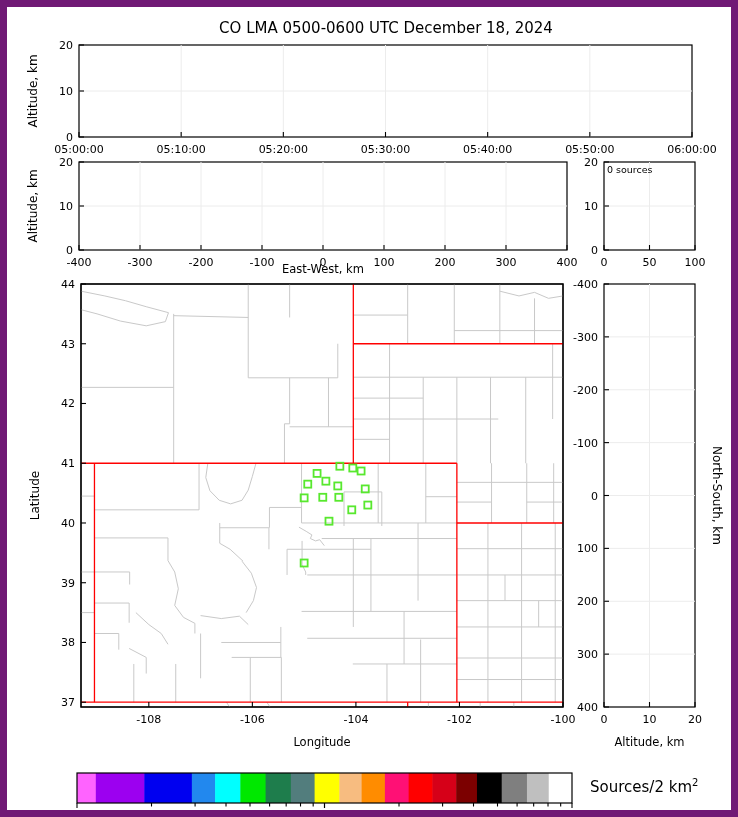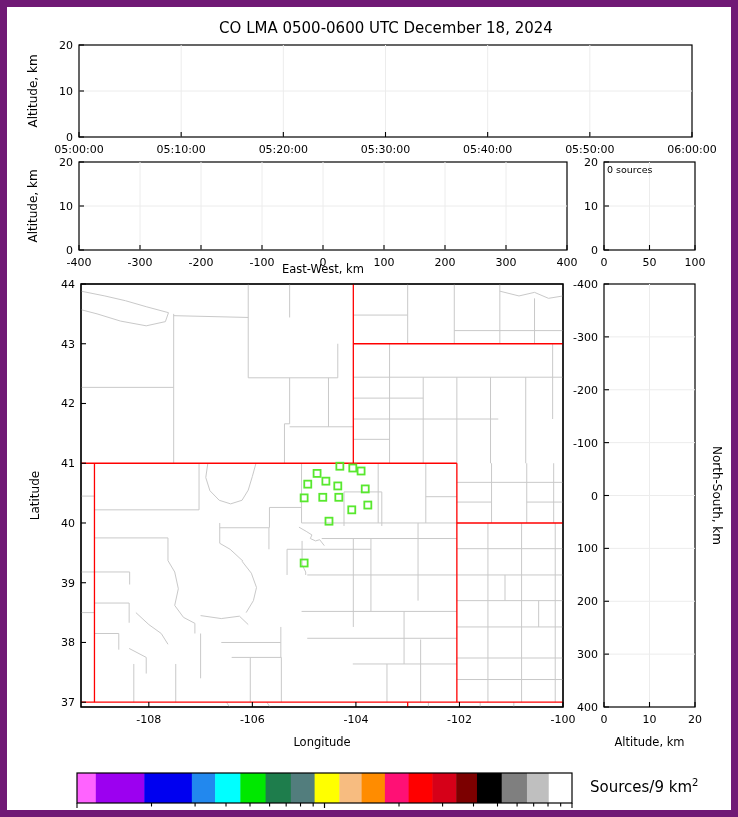--- a/index.html
+++ b/index.html
@@ -323,14 +323,14 @@
       <line x1="293.51477178050607" y1="796" x2="293.51477178050607" y2="799.5" stroke="#000" stroke-width="1.1"></line>
       <line x1="541.014771780506" y1="796" x2="541.014771780506" y2="799.5" stroke="#000" stroke-width="1.1"></line>
       <line x1="306.1750210862329" y1="796" x2="306.1750210862329" y2="799.5" stroke="#000" stroke-width="1.1"></line>
       <line x1="553.6750210862328" y1="796" x2="553.6750210862328" y2="799.5" stroke="#000" stroke-width="1.1"></line>
       <line x1="317.5" y1="796" x2="317.5" y2="801" stroke="#000" stroke-width="1.1"></line>
       <line x1="565" y1="796" x2="565" y2="801" stroke="#000" stroke-width="1.1"></line>
       <text x="70" y="814" fill="#000" font-size="12" text-anchor="middle" font-family="DejaVu Sans, Liberation Sans, sans-serif">1</text>
       <text x="317.5" y="814" fill="#000" font-size="12" text-anchor="middle" font-family="DejaVu Sans, Liberation Sans, sans-serif">10</text>
       <text x="565" y="814" fill="#000" font-size="12" text-anchor="middle" font-family="DejaVu Sans, Liberation Sans, sans-serif">100</text>
     </svg>
-  <div class="cbar-label"><span>Sources/9 km</span><sup>2</sup></div>
+  <div class="cbar-label"><span>Sources/2 km</span><sup>2</sup></div>
 </div>
 
 </body></html>

